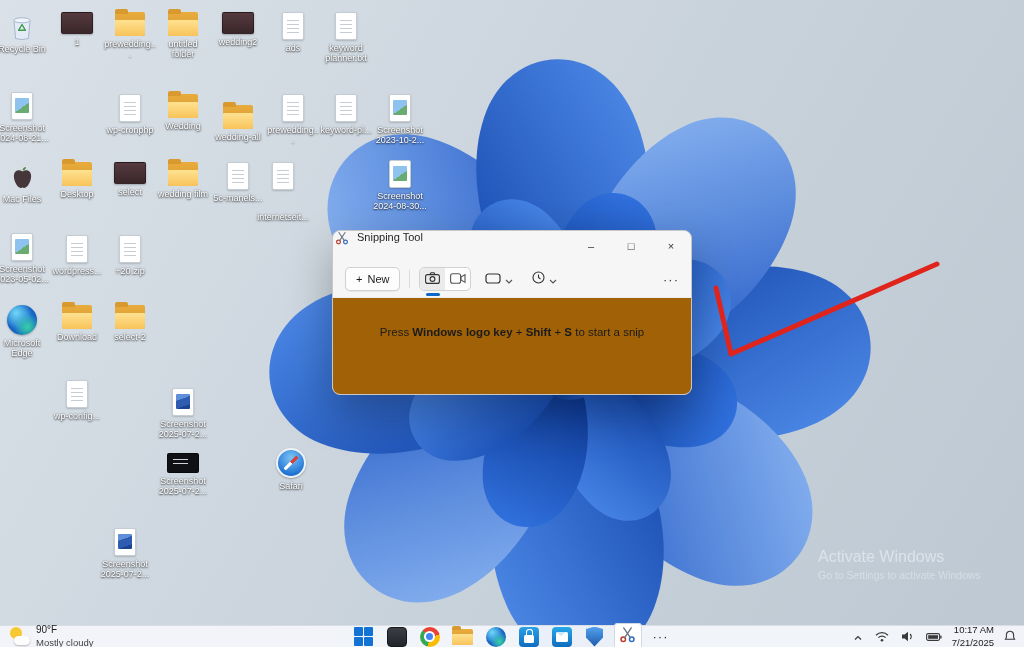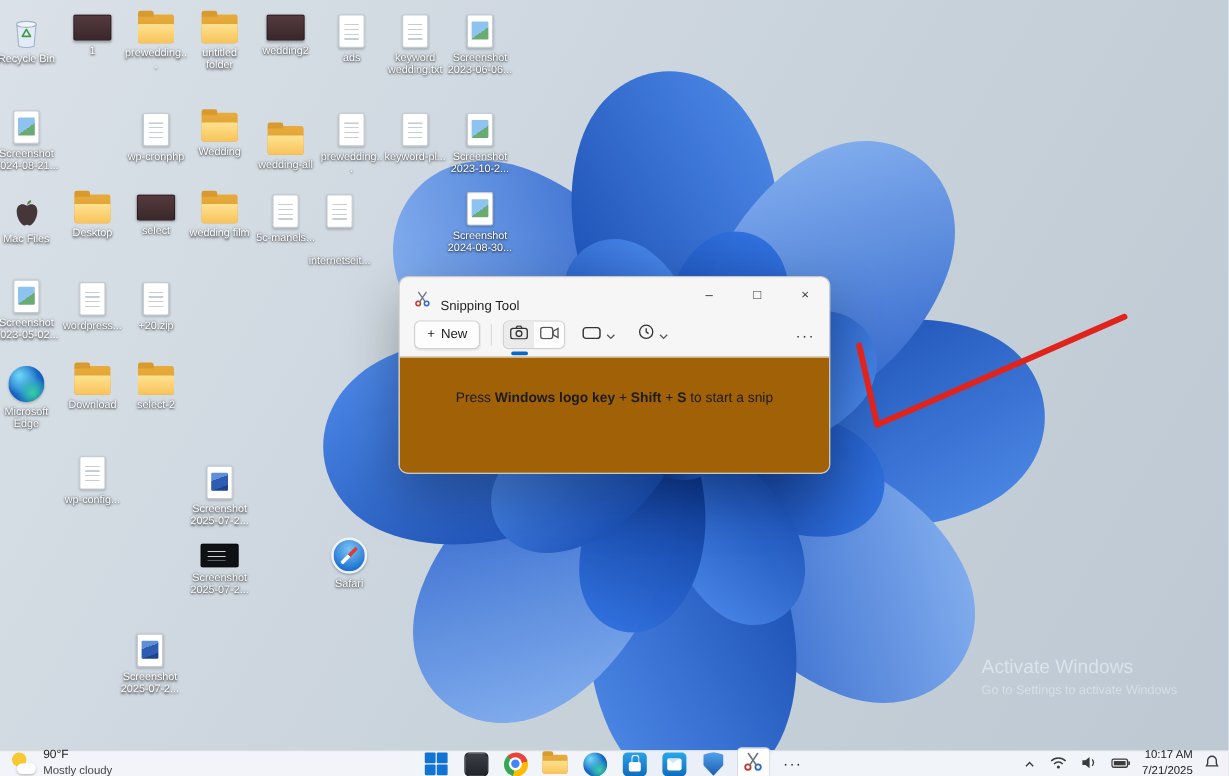--- a/index.html
+++ b/index.html
@@ -51,21 +51,21 @@
   #annotation{position:absolute;left:0;top:0;z-index:40;pointer-events:none}
 
   
   #watermark{position:absolute;left:818px;top:548px;z-index:5;color:rgba(238,243,248,.6)}
   #watermark .wm1{font-size:16px}
   #watermark .wm2{font-size:10.5px;margin-top:3px;color:rgba(238,243,248,.5)}
 
   
   #snip-window{position:absolute;left:332px;top:230px;width:360px;height:165px;z-index:10;overflow:hidden;
     background:#f6f6f6;border:1px solid #c7c7c7;border-radius:8px;box-shadow:0 18px 45px rgba(0,0,0,.28)}
-  .titlebar{height:30px;display:flex;align-items:flex-end;padding-left:12px}
+  .titlebar{height:30px;display:flex;align-items:flex-start;padding-left:2px}
   .titlebar .title{font-size:11px;color:#1f1f1f;margin-left:8px}
   .controls{margin-left:auto;display:flex;height:100%}
   .ctrl{width:40px;height:100%;display:flex;align-items:center;justify-content:center;font-size:11px;color:#333}
   .toolbar{height:36px;display:flex;align-items:center;padding:0 12px;gap:9px}
   .new-btn{display:flex;align-items:center;gap:5px;height:24px;padding:0 10px;font-size:11px;color:#1a1a1a;
     background:#fdfdfd;border:1px solid #d1d1d1;border-radius:5px;box-shadow:0 1px 1px rgba(0,0,0,.06)}
   .tb-divider{width:1px;height:18px;background:#dcdcdc}
   .mode-toggle{display:flex;height:24px;background:#fdfdfd;border:1px solid #d1d1d1;border-radius:5px;position:relative}
   .mode{width:25px;display:flex;align-items:center;justify-content:center;position:relative}
   .mode.selected{background:#ebebeb;border-radius:4px 0 0 4px}
@@ -191,25 +191,21 @@
       <div class="dicon" style="left: 211px; top: 12px;">
         <div class="dglyph g-thumb-dark"></div>
         <div class="dlabel">wedding2</div>
       </div>
       <div class="dicon" style="left: 266px; top: 12px;">
         <div class="dglyph g-file"></div>
         <div class="dlabel">ads</div>
       </div>
       <div class="dicon" style="left: 319px; top: 12px;">
         <div class="dglyph g-file"></div>
-        <div class="dlabel">keyword wedding.txt</div>
-      </div>
-      <div class="dicon" style="left: 373px; top: 12px;">
-        <div class="dglyph g-image-file"></div>
-        <div class="dlabel">Screenshot 2023-06-06...</div>
+        <div class="dlabel">keyword planner.txt</div>
       </div>
       <div class="dicon" style="left: -5px; top: 92px;">
         <div class="dglyph g-image-file"></div>
         <div class="dlabel">Screenshot 2024-08-21...</div>
       </div>
       <div class="dicon" style="left: 103px; top: 94px;">
         <div class="dglyph g-file"></div>
         <div class="dlabel">wp-cronphp</div>
       </div>
       <div class="dicon" style="left: 156px; top: 94px;">

